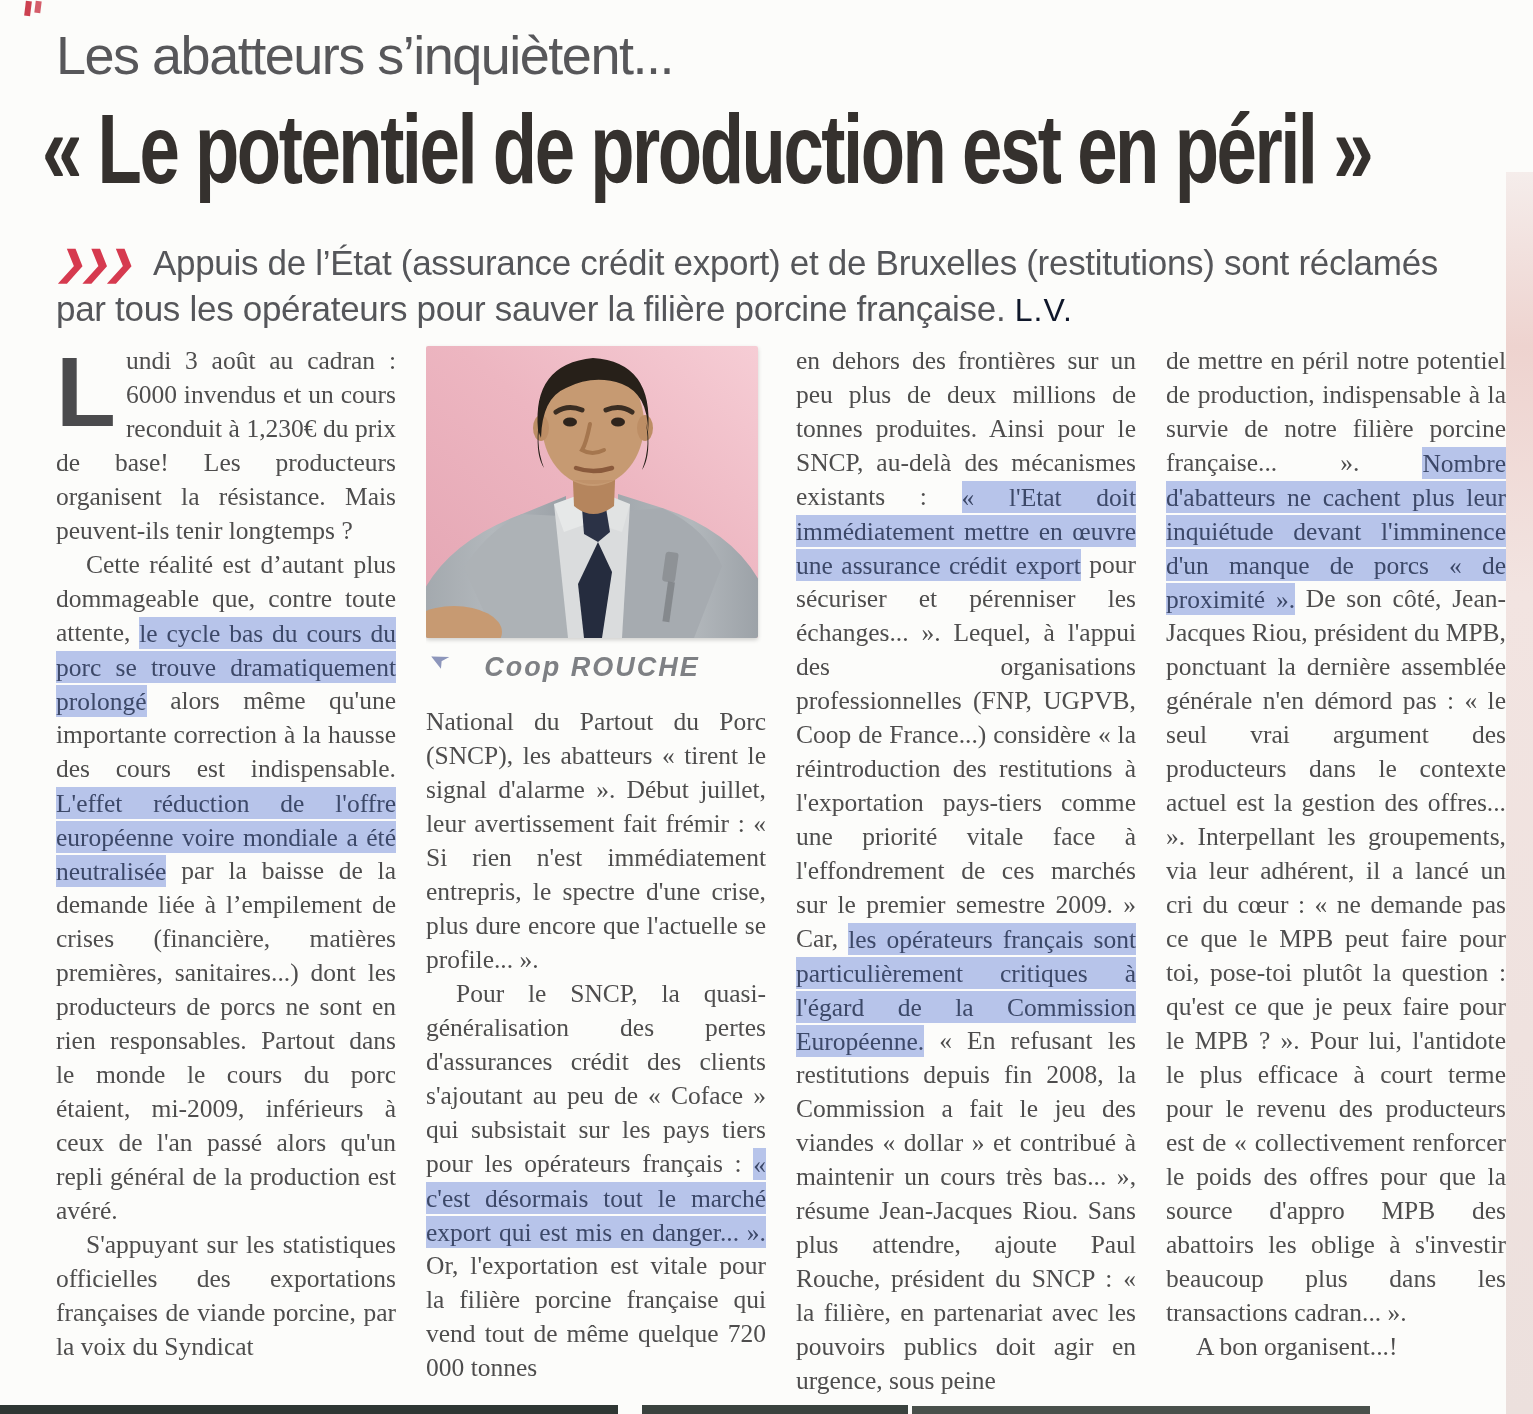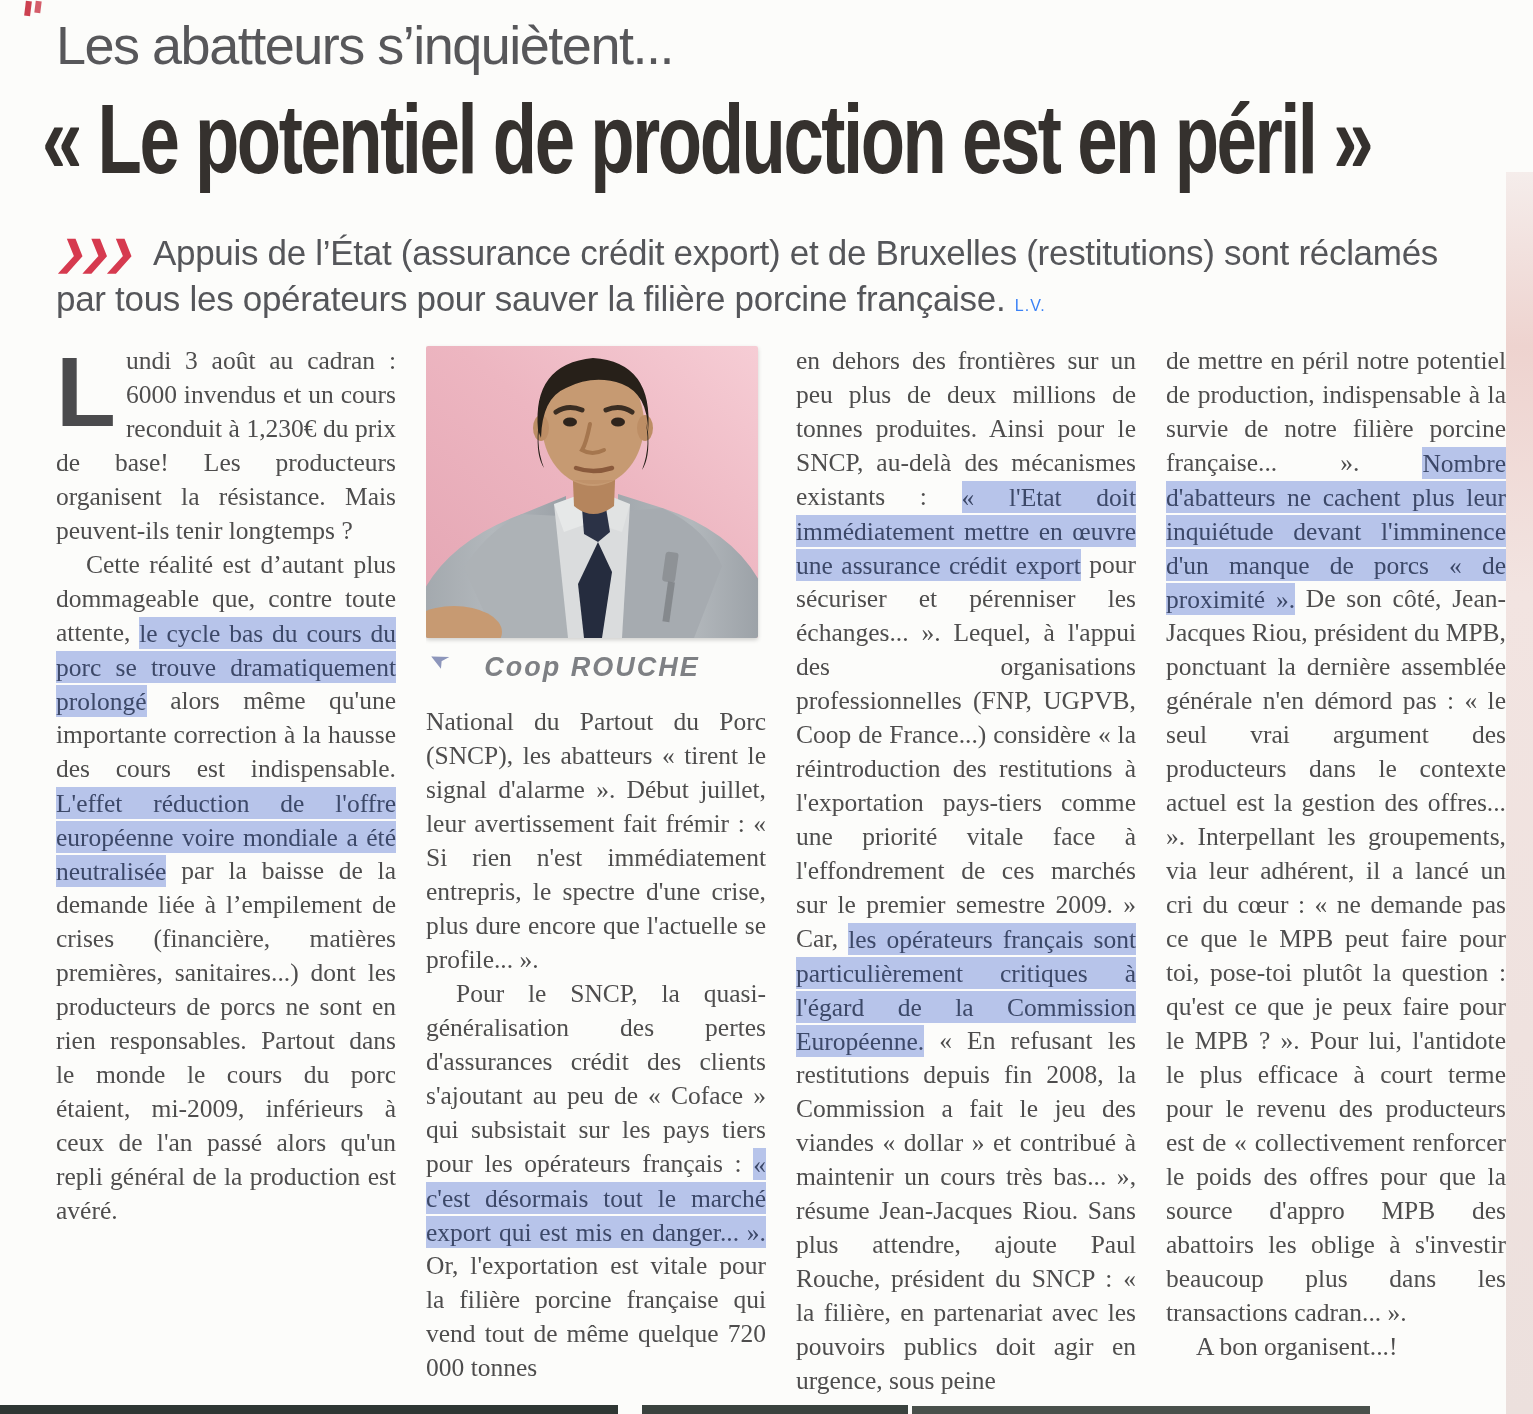--- a/index.html
+++ b/index.html
@@ -8,26 +8,26 @@
   .scan-red-1,.scan-red-2{position:absolute;top:1px;width:6px;height:15px;background:#cc4150;transform:rotate(7deg);}
   .scan-red-1{left:25px;}
   .scan-red-2{left:35px;height:12px;opacity:.85;}
   .scan-right-strip{position:absolute;right:0;top:172px;bottom:0;width:27px;
     background:linear-gradient(to bottom,#f5edeb 0%,#eed3cf 14%,#f2e4e1 34%,#efe2df 70%,#ece0dd 100%);}
   .scan-bottom{position:absolute;bottom:0;height:9px;}
   .seg1{left:0;width:618px;background:#2e3633;}
   .seg2{left:642px;width:266px;background:#3a423e;}
   .seg3{left:912px;width:458px;background:#49504b;height:8px;}
   
-  .kicker{margin:16px 0 0 56px;font:400 54px/1.08 "Liberation Sans",sans-serif;color:#57575a;letter-spacing:-1.5px;}
+  .kicker{margin:26px 0 0 56px;font:400 54px/1.08 "Liberation Sans",sans-serif;color:#57575a;letter-spacing:-1.5px;}
   .headline{margin:14px 0 0 42px;font:700 74px/1 "Liberation Sans",sans-serif;color:#35312e;letter-spacing:-2.5px;
     transform:scale(0.98,1.32);transform-origin:0 50%;white-space:nowrap;height:104px;display:flex;align-items:center;}
   .standfirst{margin:38px 40px 0 56px;font:400 35px/45px "Liberation Sans",sans-serif;color:#55565a;letter-spacing:-0.3px;}
   .chevrons{color:#d63a4f;font-weight:700;font-size:34px;letter-spacing:-4px;margin-right:16px;font-style:italic;}
-  .byline{font-size:16px;letter-spacing:1px;color:#3b82f6;}
+  .byline{font-size:32px;letter-spacing:1px;color:#0f172a;}
   
   .columns{position:absolute;left:56px;top:344px;width:1452px;height:1062px;display:flex;gap:30px;}
   .col{flex:0 0 340px;width:340px;font:400 25.5px/34px "Liberation Serif",serif;color:#4e4d4d;
     text-align:justify;overflow:hidden;hyphens:auto;-webkit-hyphens:auto;}
   p.para{margin:0;}
   p.ind{text-indent:30px;}
   .hl{background:#b7c4ea;color:#3c4868;padding:1.5px 0;box-decoration-break:clone;margin-top:43px;-webkit-box-decoration-break:clone;}
   .it{}
   .dropcap{float:left;font:700 98px/0.78 "Liberation Sans",sans-serif;color:#4b4b4d;padding:10px 10px 0 0;}
   
@@ -52,20 +52,21 @@
   <p class="standfirst">
     <span class="chevrons">❯❯❯</span>
     <span>Appuis de l’État (assurance crédit export) et de Bruxelles (restitutions) sont réclamés par tous les opérateurs pour sauver la filière porcine française.</span>
     <span class="byline">L.V.</span>
   </p>
 
   <div class="columns">
     <div class="col">
         <p class="para"><span class="dropcap">L</span><span>undi 3 août au cadran : 6000 invendus et un cours reconduit à 1,230€ du prix de base! Les producteurs organisent la résistance. Mais peuvent-ils tenir longtemps ?</span></p>
         <p class="para ind"><span>Cette réalité est d’autant plus dommageable que, contre toute attente, </span><span class="hl">le cycle bas du cours du porc se trouve dramatiquement prolongé</span><span> alors même qu'une importante correction à la hausse des cours est indispensable. </span><span class="hl">L'effet réduction de l'offre européenne voire mondiale a été neutralisée</span><span> par la baisse de la demande liée à l’empilement de crises (financière, matières premières, sanitaires...) dont les producteurs de porcs ne sont en rien responsables. Partout dans le monde le cours du porc étaient, mi-2009, inférieurs à ceux de l'an passé alors qu'un repli général de la production est avéré.</span></p>
+        <p class="para ind"><span>S'appuyant sur les statistiques officielles des exportations françaises de viande porcine, par la voix du Syndicat</span></p>
       </div>
 
     <div class="col">
       <figure class="photo">
         <svg width="332" height="292" viewBox="0 0 332 292" xmlns="http://www.w3.org/2000/svg">
           <defs>
             <linearGradient id="pinkbg" x1="0" y1="1" x2="1" y2="0">
               <stop offset="0" stop-color="#e4a5b3"></stop>
               <stop offset="0.55" stop-color="#edb6c1"></stop>
               <stop offset="1" stop-color="#f6cdd5"></stop>

